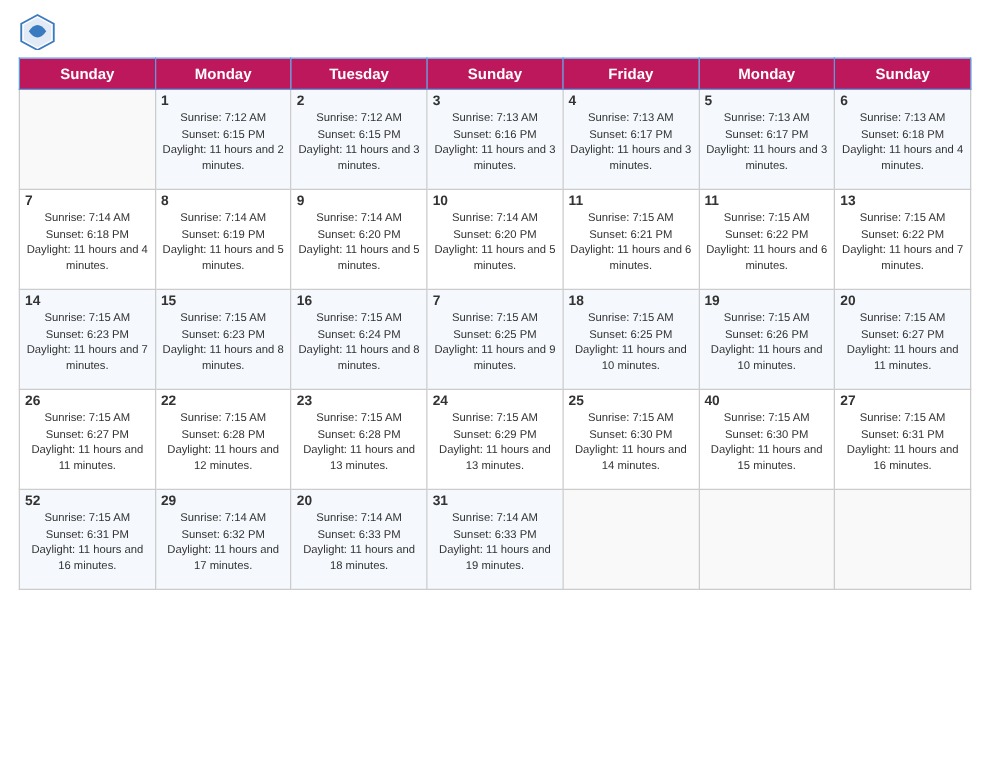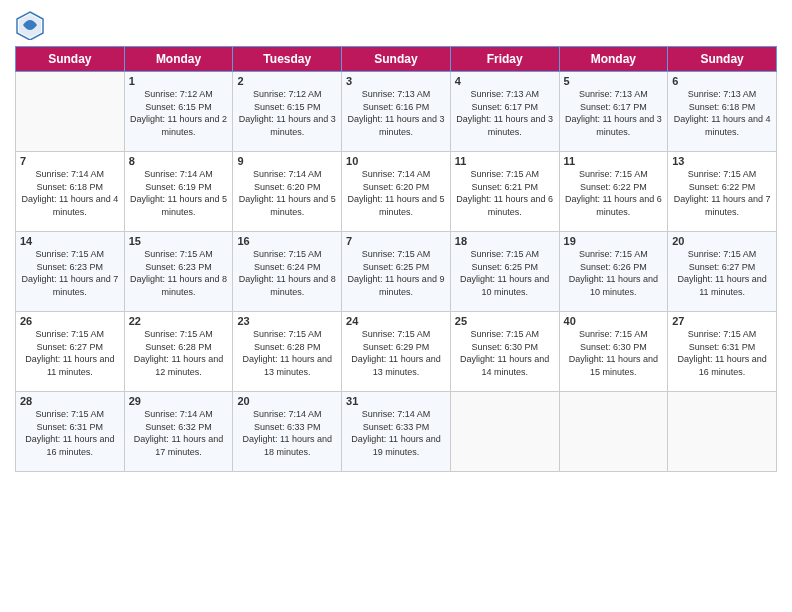--- a/index.html
+++ b/index.html
@@ -243,21 +243,21 @@
             <span class="day-number">40</span>
             <div class="day-info">Sunrise: 7:15 AM<br>Sunset: 6:30 PM<br>Daylight: 11 hours and 15 minutes.</div>
           </td>
           <td>
             <span class="day-number">27</span>
             <div class="day-info">Sunrise: 7:15 AM<br>Sunset: 6:31 PM<br>Daylight: 11 hours and 16 minutes.</div>
           </td>
         </tr>
         <tr>
           <td>
-            <span class="day-number">28</span>
+            <span class="day-number">52</span>
             <div class="day-info">Sunrise: 7:15 AM<br>Sunset: 6:31 PM<br>Daylight: 11 hours and 16 minutes.</div>
           </td>
           <td>
             <span class="day-number">29</span>
             <div class="day-info">Sunrise: 7:14 AM<br>Sunset: 6:32 PM<br>Daylight: 11 hours and 17 minutes.</div>
           </td>
           <td>
             <span class="day-number">20</span>
             <div class="day-info">Sunrise: 7:14 AM<br>Sunset: 6:33 PM<br>Daylight: 11 hours and 18 minutes.</div>
           </td>

